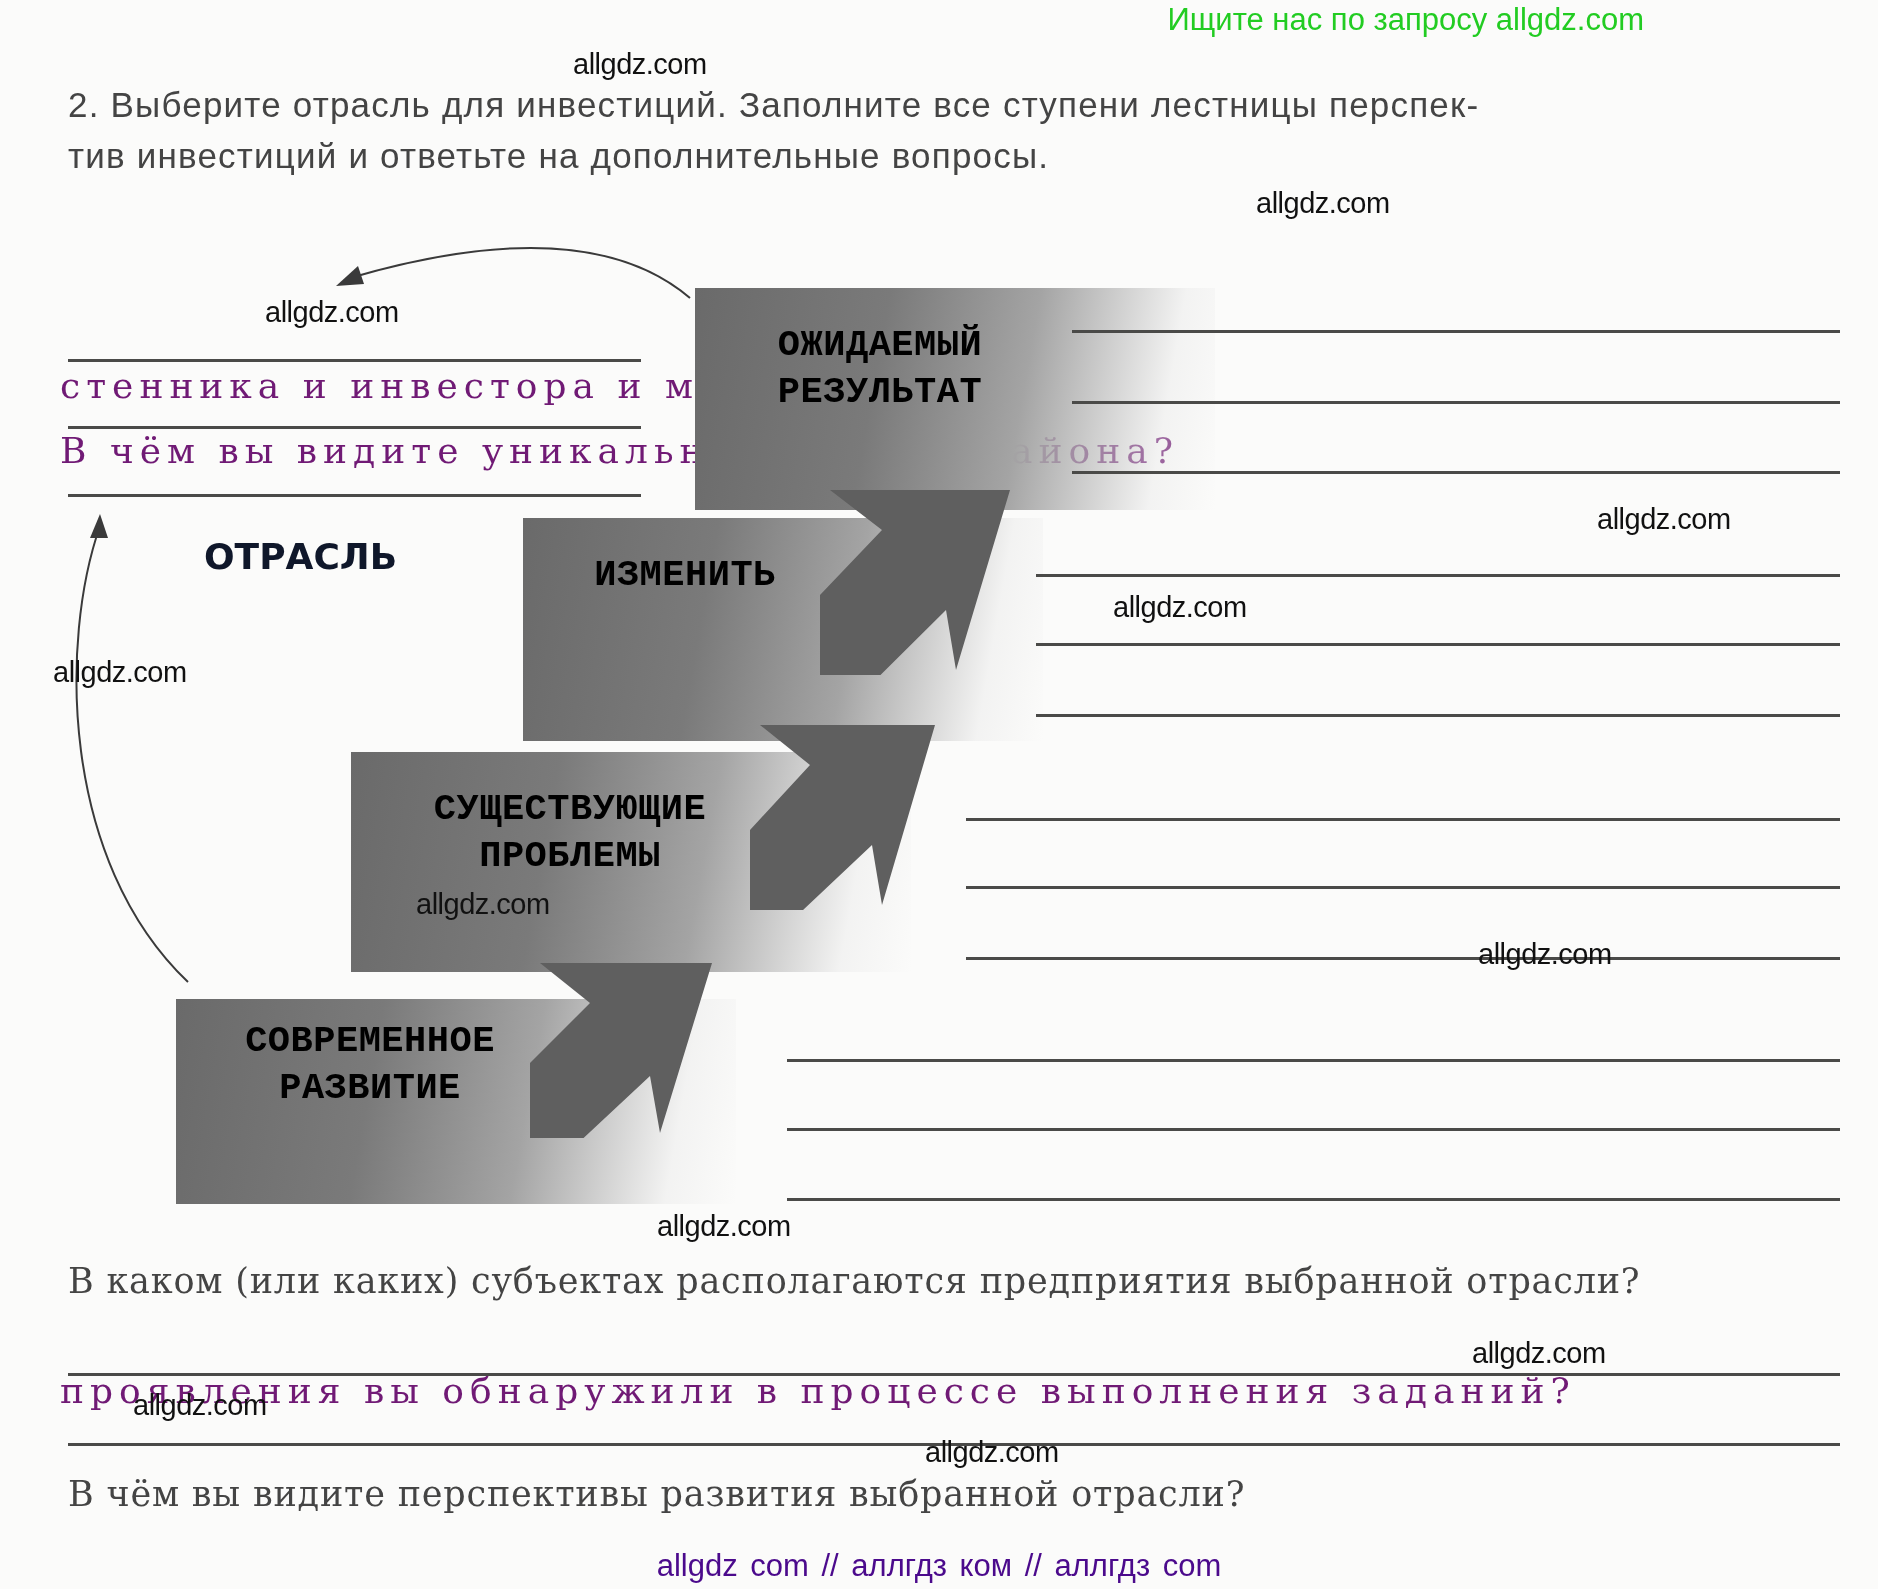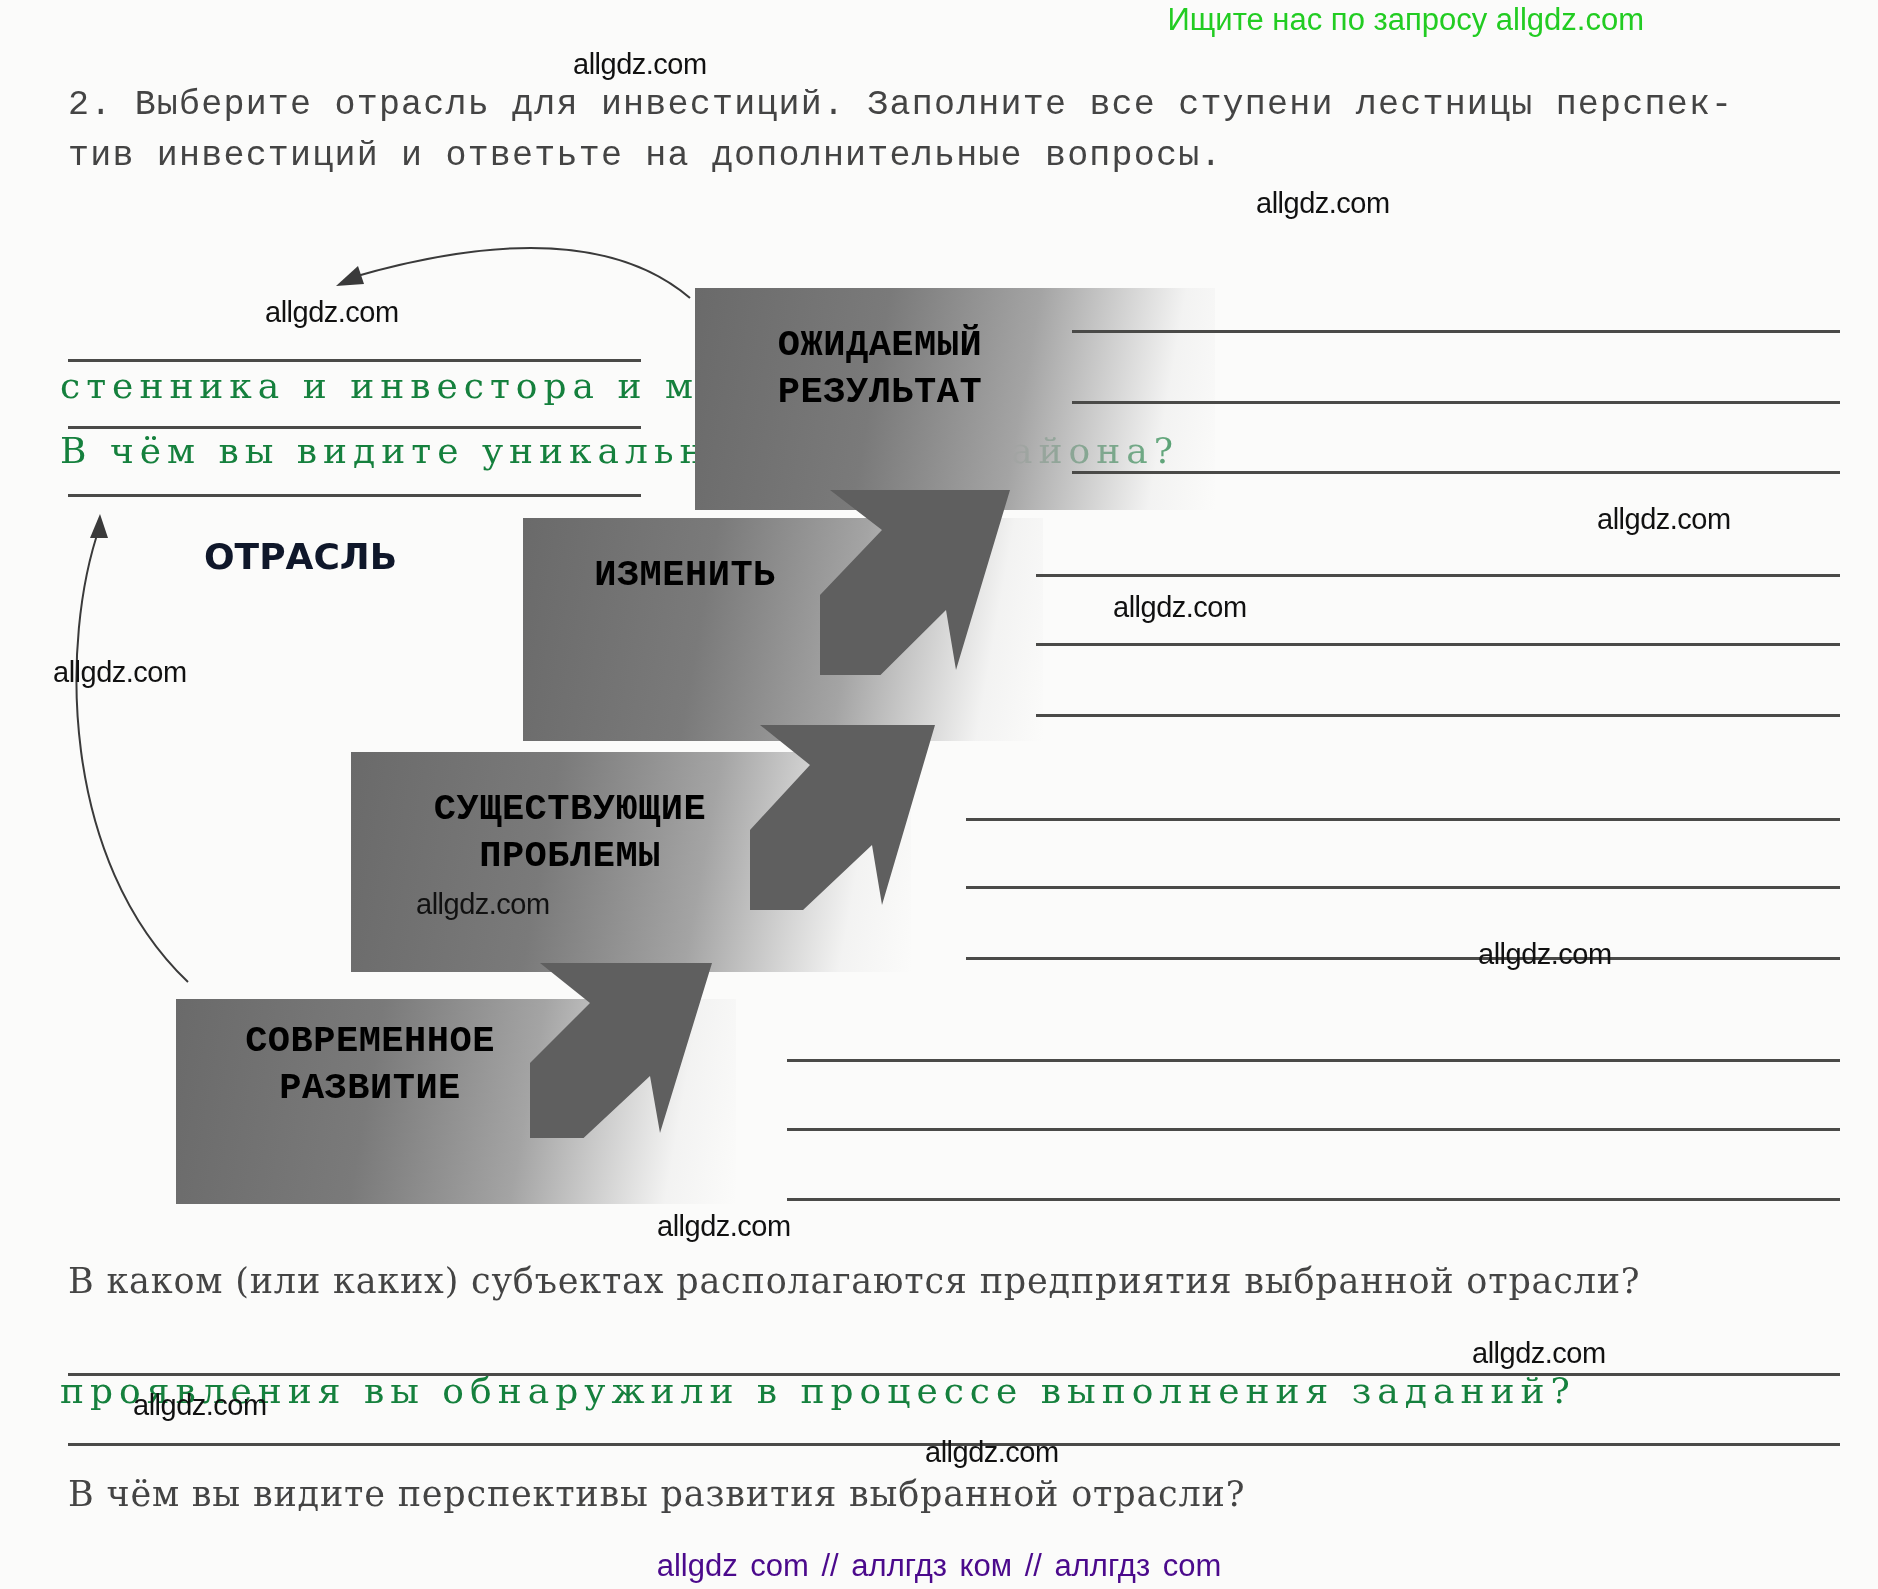--- a/index.html
+++ b/index.html
@@ -18,21 +18,21 @@
     position:absolute; left:0; width:1644px; top:2px; text-align:right;
     font-family:"Liberation Sans", sans-serif; font-size:31px; color:#22cc22;
   }
   .footer-banner {
     position:absolute; left:0; width:1878px; top:1548px; text-align:center;
     font-family:"Liberation Sans", sans-serif; font-size:31px; color:#4b0a8c;
     word-spacing:4px;
   }
   .task {
     position:absolute; left:68px; width:1775px;
-    font-family:Liberation Mono, monospace; font-size:35px; color:#444;
+    font-family:Liberation Sans, sans-serif; font-size:35px; color:#444;
     letter-spacing:1.2px; line-height:50px; white-space:nowrap;
   }
   .q {
     position:absolute; left:68px;
     font-family:"DejaVu Serif", serif; font-size:35px; color:#444;
     letter-spacing:0.8px; white-space:nowrap;
   }
   .line { position:absolute; height:3px; background:#4a4a48; }
   .step {
     position:absolute;
@@ -42,21 +42,21 @@
     position:absolute; color:#000000; text-align:center;
     font-family:Liberation Mono, monospace; font-weight:bold;
     font-size:37px; line-height:47px; letter-spacing:0.5px;
   }
   .arrow { position:absolute; }
   .branch-label {
     position:absolute; left:204px; top:536px;
     font-family:"DejaVu Sans", sans-serif; font-weight:bold; font-size:36px; color:#0f172a;
   }
   .ghost {
-    position:absolute; font-family:"DejaVu Sans", sans-serif; color:#15803d;
+    position:absolute; font-family:"DejaVu Sans", sans-serif; color:#701a75;
     font-size:34px; white-space:nowrap; pointer-events:none;
   }
 </style>
 </head>
 <body>
 
 <div class="ghost" style="left:60px;top:365px;font-family:'DejaVu Serif',serif;font-size:36px;letter-spacing:6px;">стенника  и  инвестора  и  м</div>
 <div class="ghost" style="left:60px;top:430px;font-family:'DejaVu Serif',serif;font-size:36px;letter-spacing:6px;">В чём вы видите уникальность этого района?</div>
 <div class="ghost" style="left:60px;top:1370px;font-family:'DejaVu Serif',serif;font-size:36px;letter-spacing:6px;">проявления вы обнаружили в процессе выполнения заданий?</div>
 

